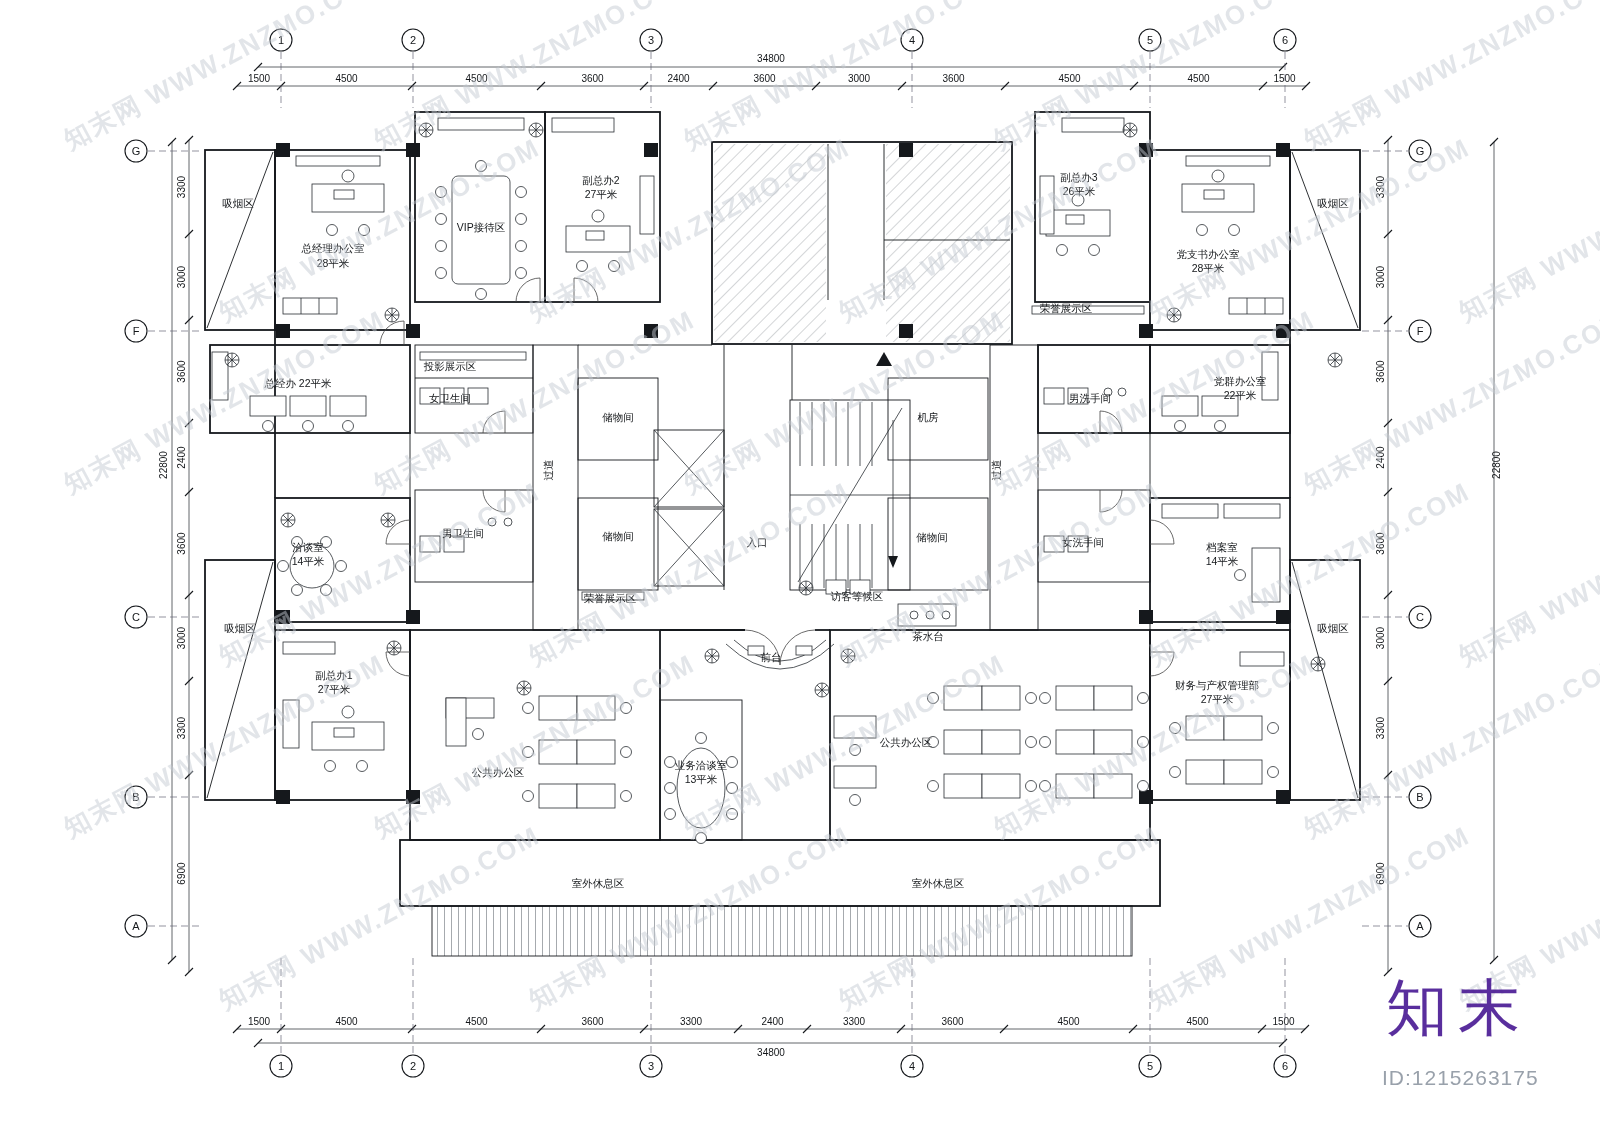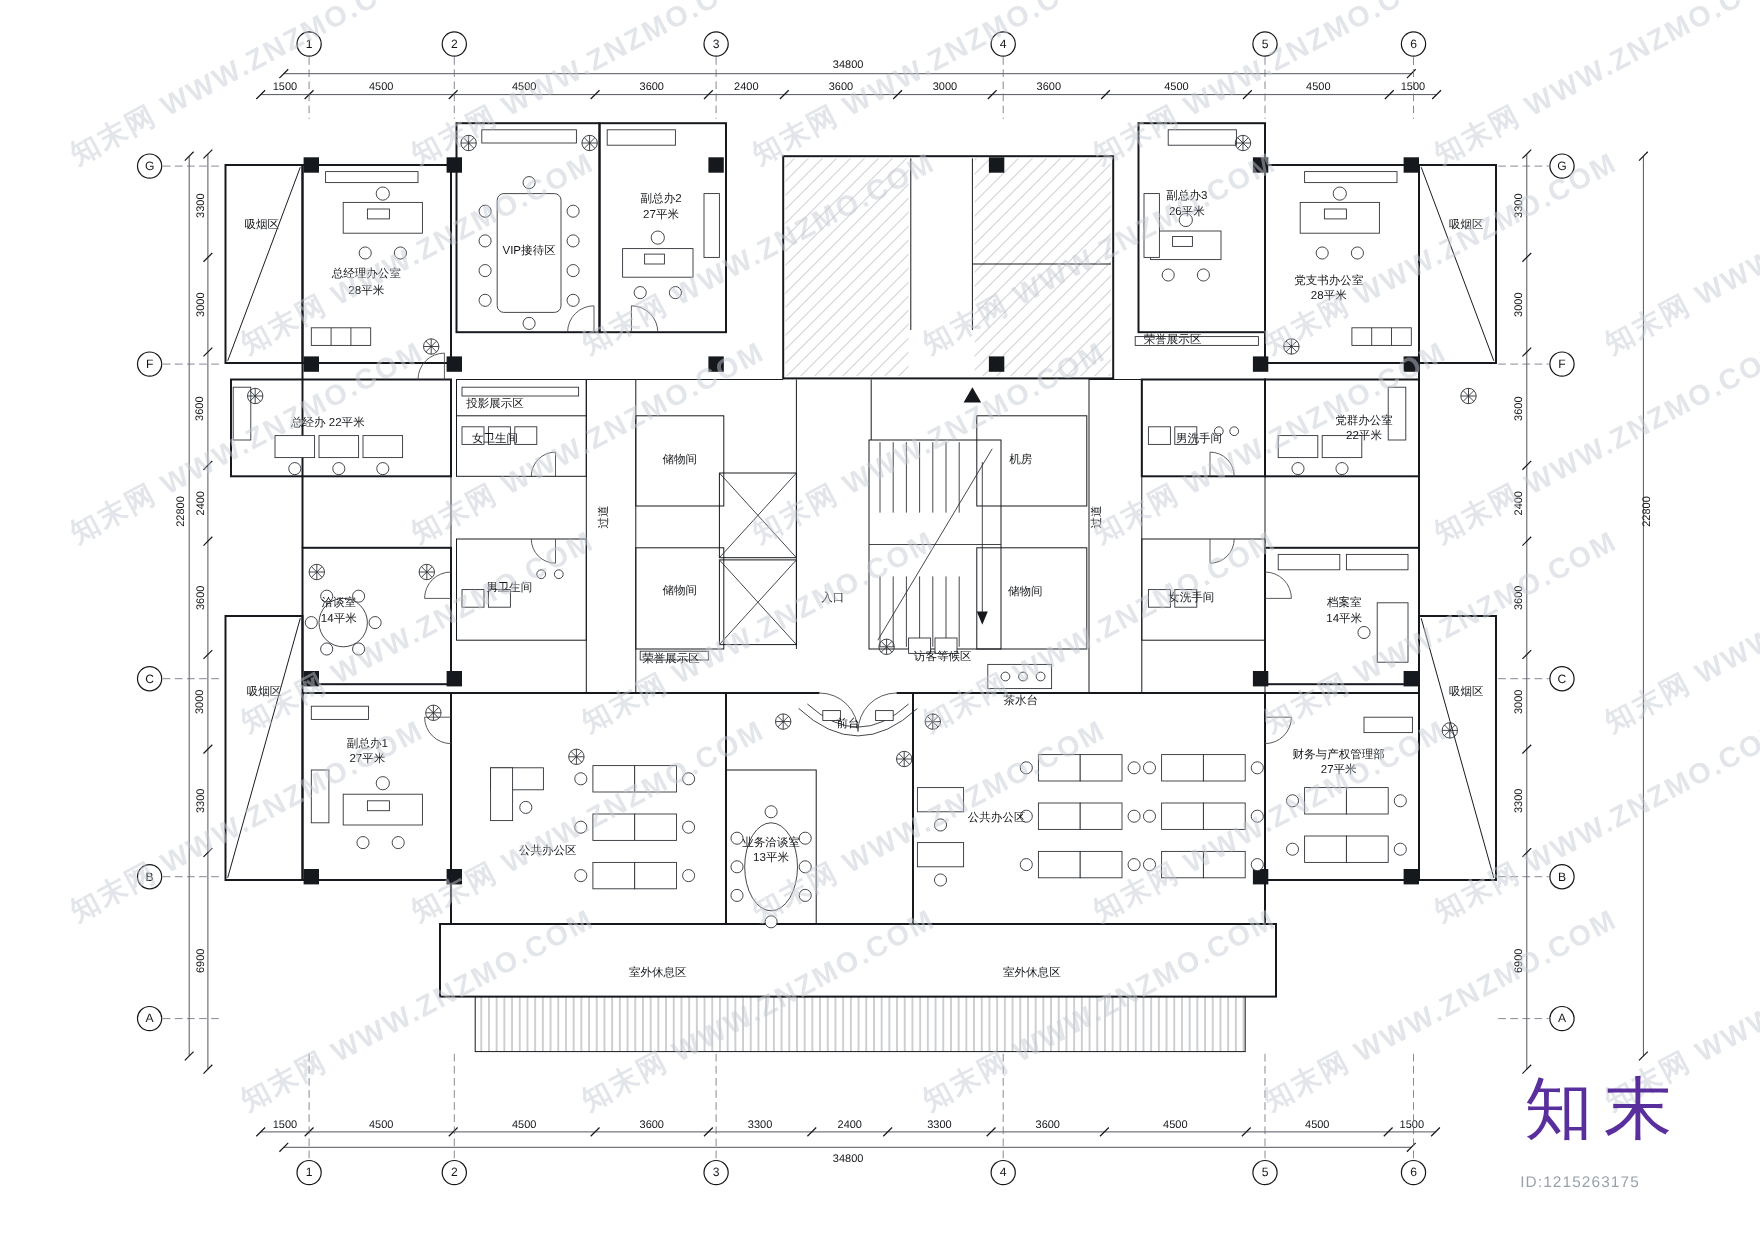--- a/index.html
+++ b/index.html
@@ -15,21 +15,21 @@
   .cols rect{fill:#15181c;stroke:none}
   .hatchline{stroke:#6a7077;stroke-width:0.6}
   .dim{stroke:#3a3f45;stroke-width:0.8;fill:none}
   .tick{stroke:#15181c;stroke-width:1.1}
   .dash{stroke:#667;stroke-width:0.7;stroke-dasharray:7 4;fill:none}
   .bubble{fill:#fff;stroke:#15181c;stroke-width:1.1}
   text.lbl{fill:#14171a}
   text.wm{font-weight:bold;opacity:.48;letter-spacing:2px}
   .zm-logo{position:absolute;left:1386px;top:966px;font-size:62px;font-weight:normal;
            color:#4c1d95;letter-spacing:10px;opacity:.92}
-  .zm-id{position:absolute;left:1382px;top:1066px;font-size:14px;color:#99a1ab;letter-spacing:1px}
+  .zm-id{position:absolute;left:1382px;top:1066px;font-size:21px;color:#99a1ab;letter-spacing:1px}
 </style>
 </head>
 <body>
 
 <div id="stage">
 <svg id="plan" width="1600" height="1131" viewBox="0 0 1600 1131" xmlns="http://www.w3.org/2000/svg" xmlns:xlink="http://www.w3.org/1999/xlink">
   <defs>
     <pattern id="h45" patternUnits="userSpaceOnUse" width="9" height="9" patternTransform="rotate(45)">
       <line x1="0" y1="0" x2="0" y2="9" class="hatchline"></line>
     </pattern>

